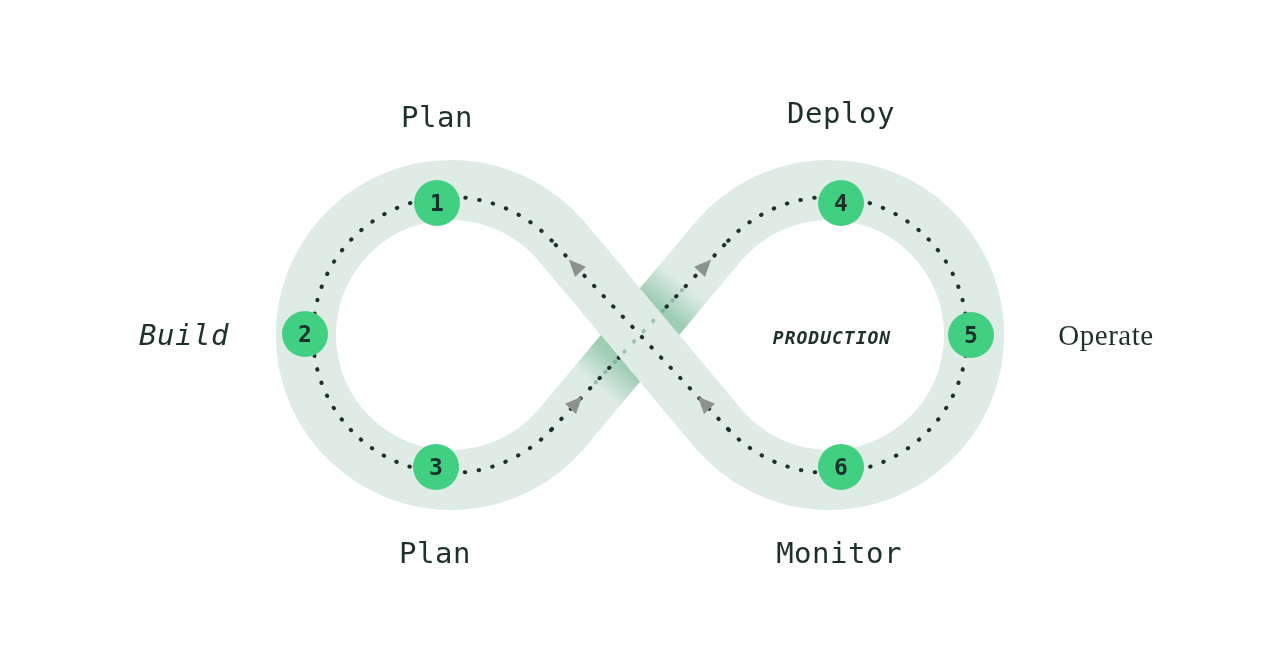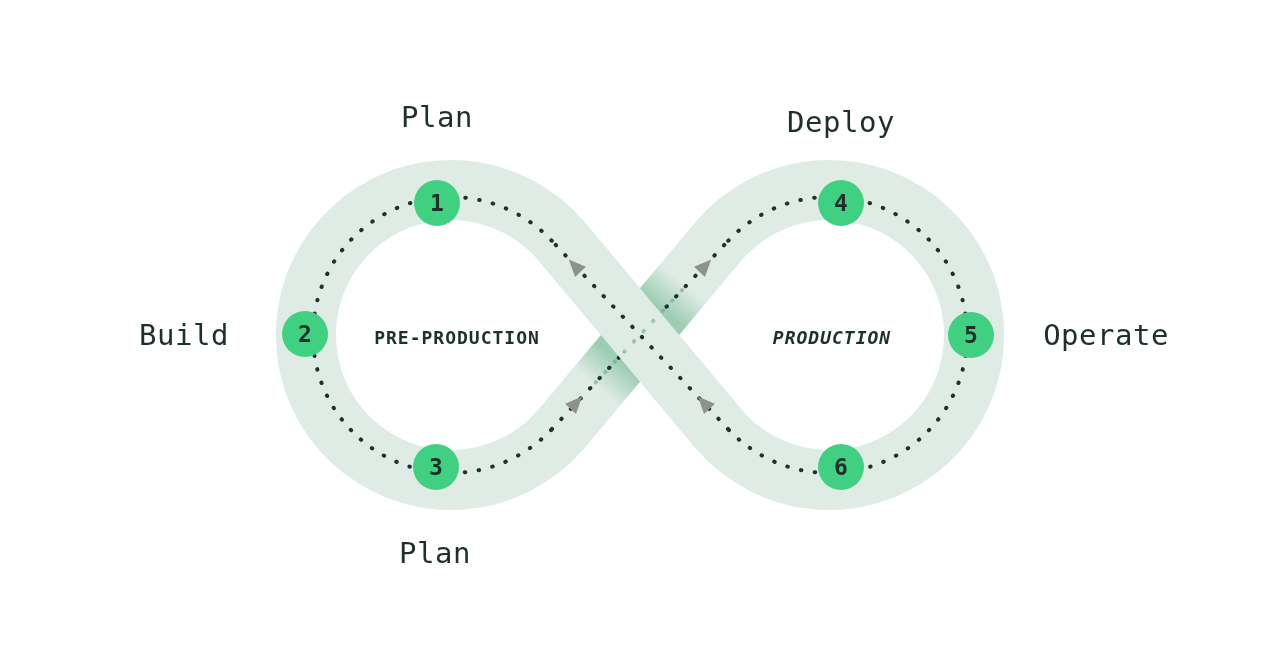--- a/index.html
+++ b/index.html
@@ -87,21 +87,21 @@
       <circle class="stage-circle" cx="971" cy="335" r="23"></circle>
       <text class="stage-num" x="971" y="343">5</text>
     </g>
     <g>
       <circle class="stage-circle" cx="841" cy="467" r="23"></circle>
       <text class="stage-num" x="841" y="475">6</text>
     </g>
   </svg>
 
   <div class="stage-label" style="left:437px;top:117px;">Plan</div>
-  <div class="stage-label" style="left:184px;top:335px;">Build</div>
+  <div class="stage-label" style="left:184px;top:335px;font-style:italic;">Build</div>
   <div class="stage-label" style="left:435px;top:553px;">Plan</div>
-  <div class="stage-label" style="left:841px;top:122px;">Deploy</div>
-  <div class="stage-label" style="left:1106px;top:335px;">Operate</div>
+  <div class="stage-label" style="left:841px;top:113px;">Deploy</div>
+  <div class="stage-label" style="left:1106px;top:335px;font-family:Liberation Serif, serif;">Operate</div>
+  <div class="stage-label" style="left:839px;top:553px;">Monitor</div>
 
-  <div class="zone-label" style="left:457px;top:337px;">PRE-PRODUCTION</div>
   <div class="zone-label" style="left:832px;top:337px;font-style:italic;">PRODUCTION</div>
 
 </div>
 
 </body></html>

